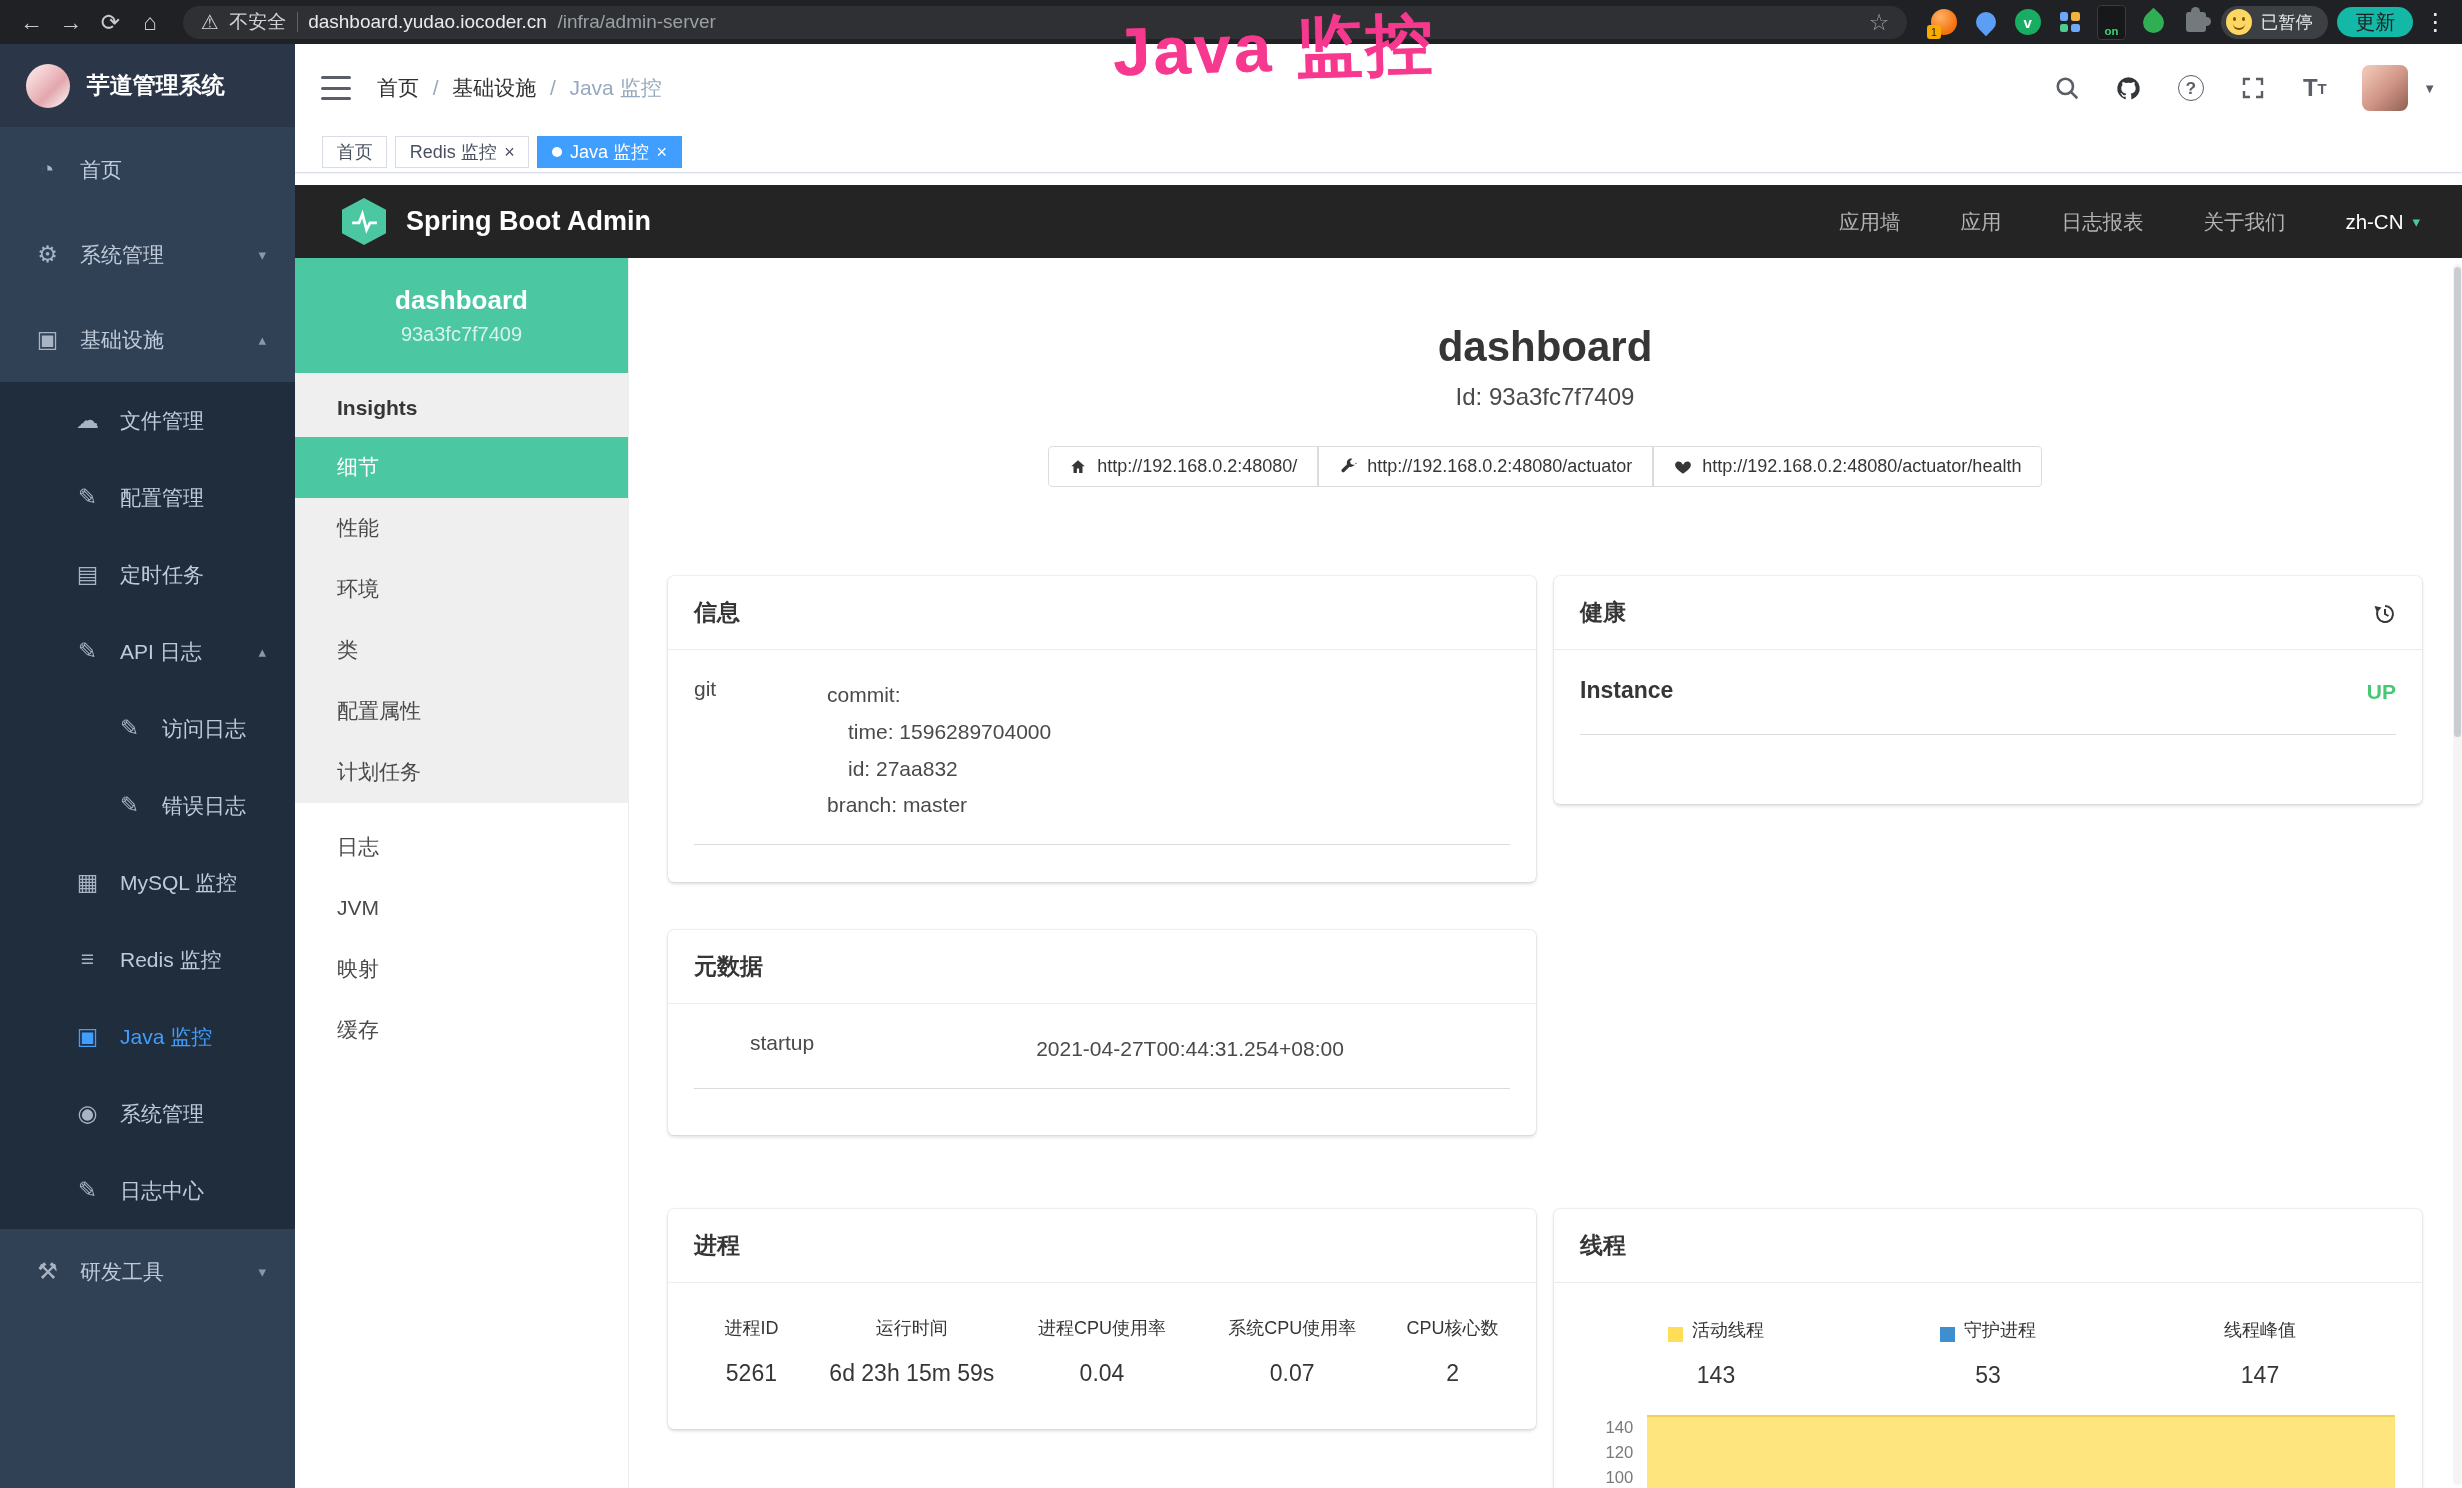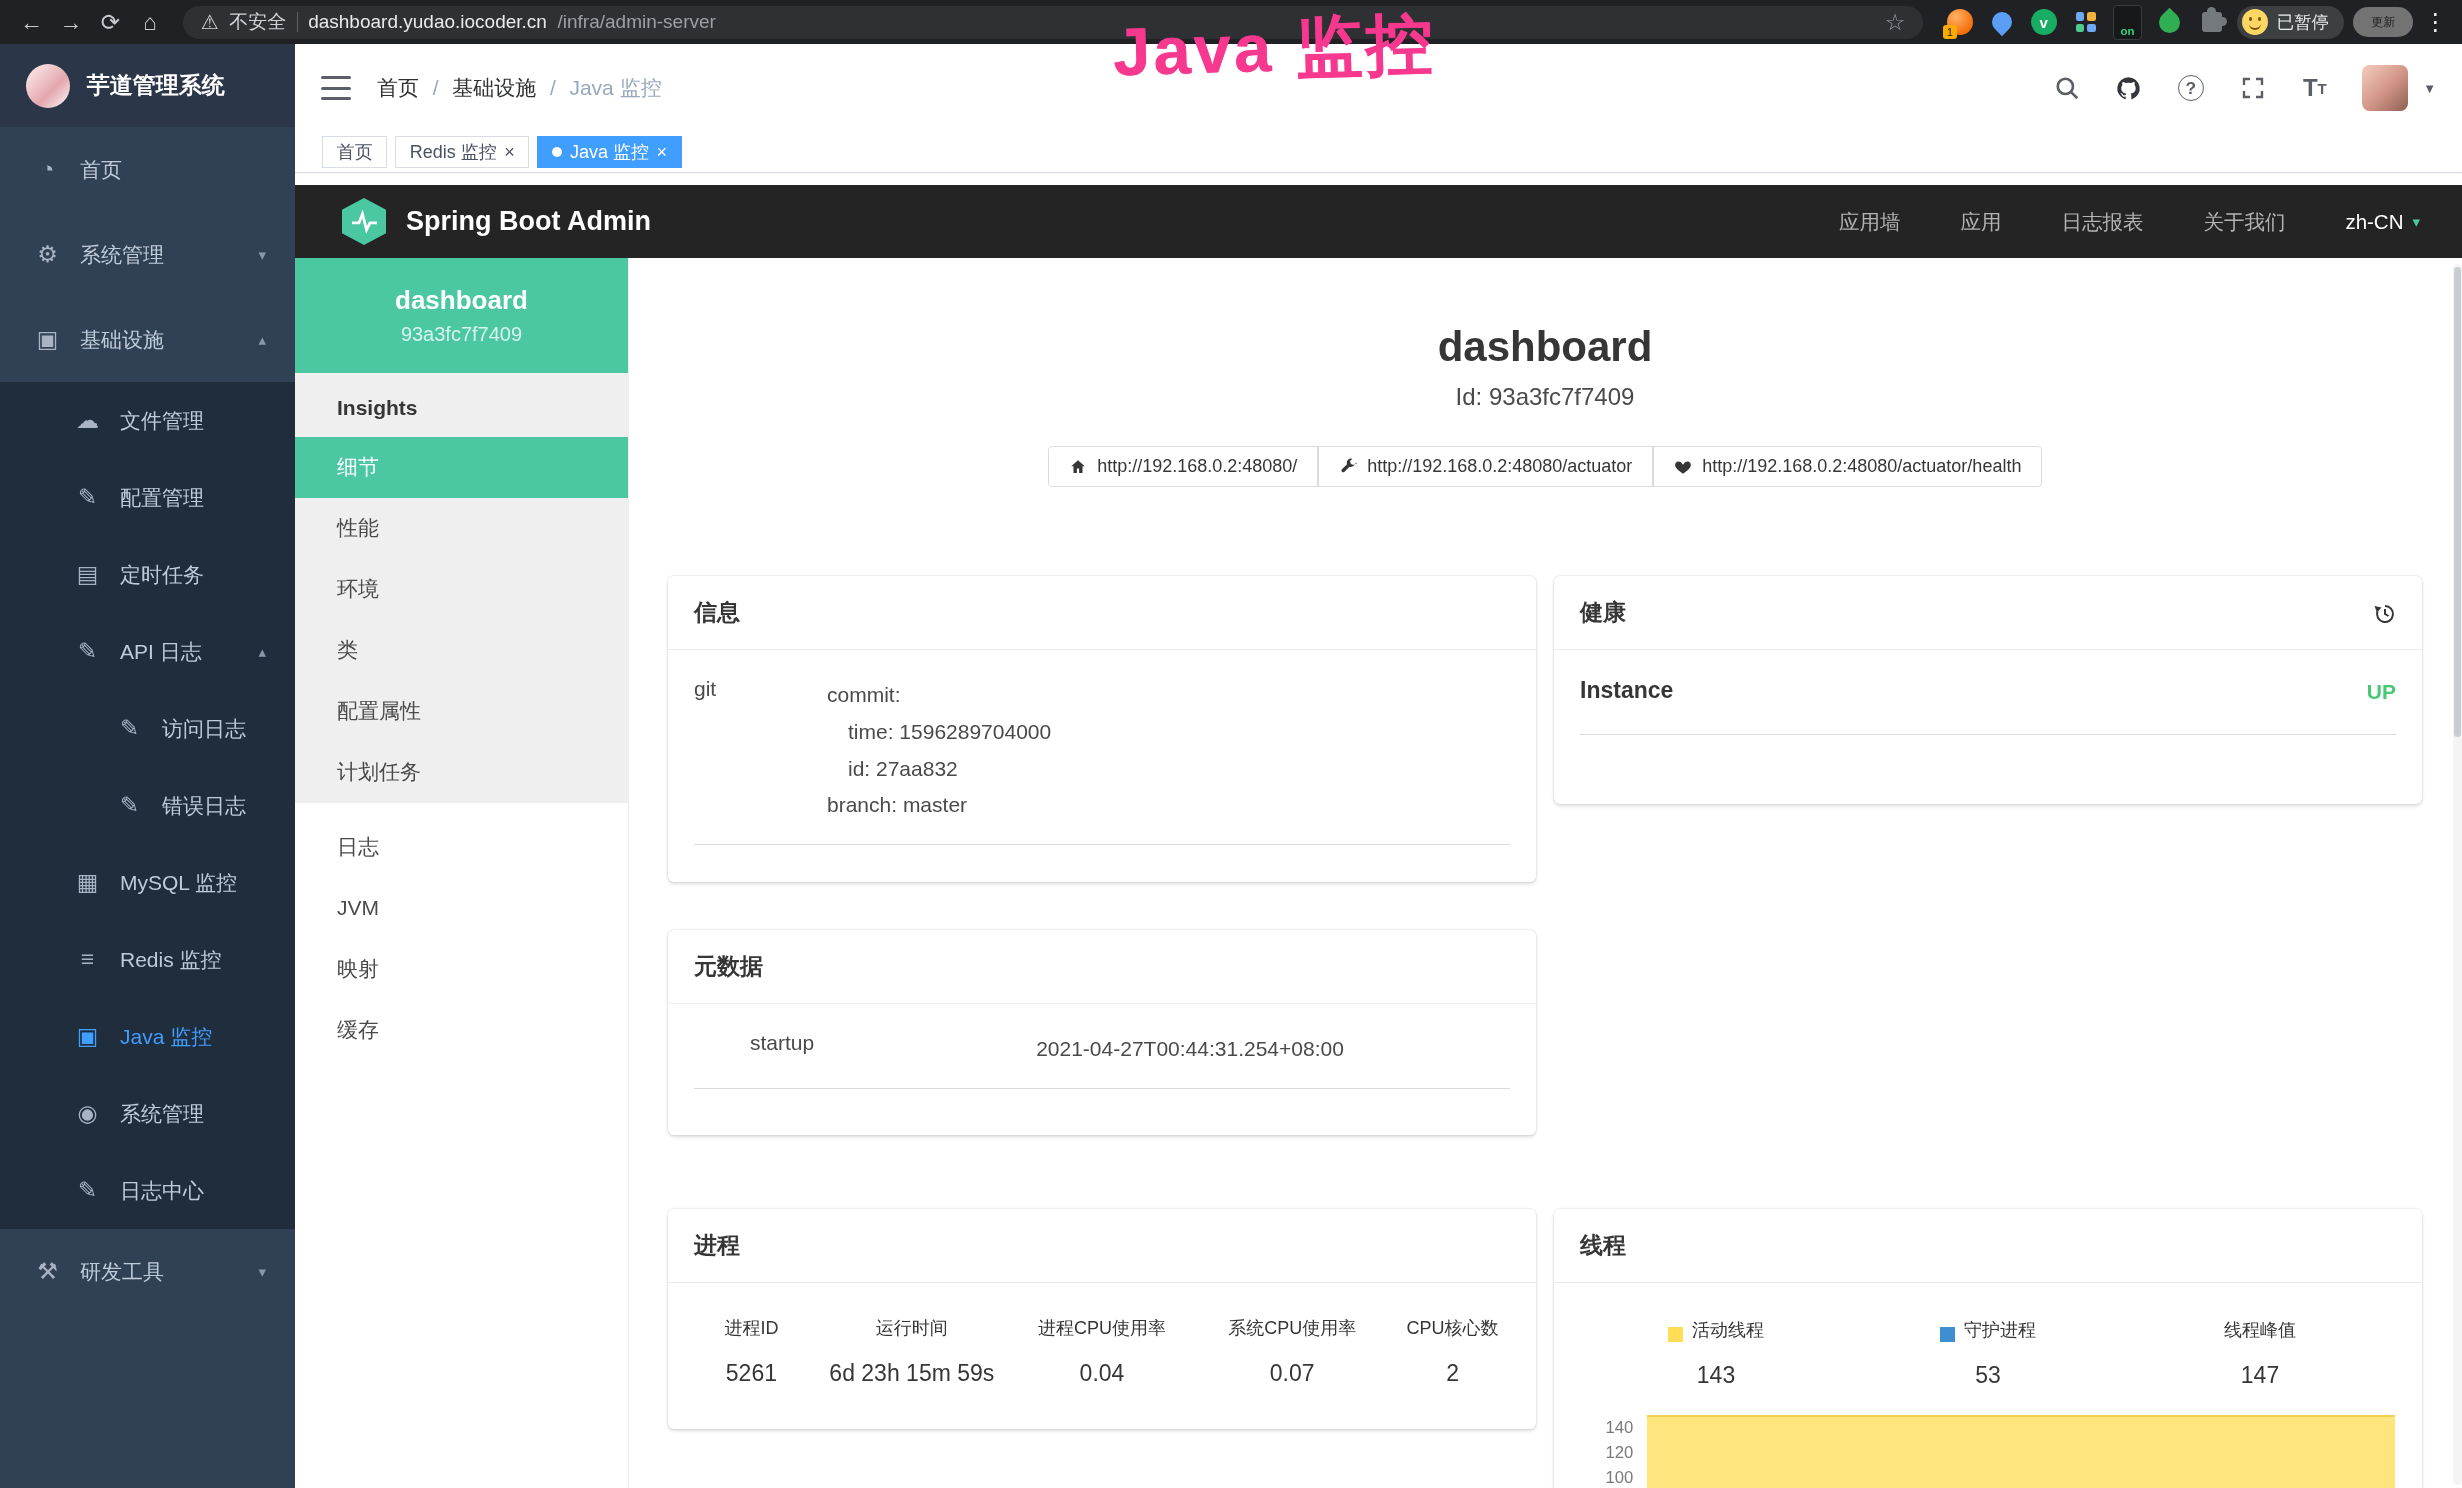--- a/index.html
+++ b/index.html
@@ -38,21 +38,21 @@
   .puzzle { width:20px; height:20px; background:#74797e; border-radius:3px; position:relative; }
   .puzzle::before { content:""; position:absolute; width:9px; height:9px; border-radius:50%; background:#74797e; top:-5.3px; left:5.3px; }
   .puzzle::after  { content:""; position:absolute; width:9px; height:9px; border-radius:50%; background:#74797e; right:-5.3px; top:5.3px; }
   .profile-chip { height:33px; border-radius:16.7px; background:#3c4043; display:flex; align-items:center; gap:9px;
                   padding:0 15px 0 4.6px; color:#e8eaed; font-size:17.4px; cursor:pointer; }
   .smiley { width:26px; height:26px; border-radius:50%; background:#fdd663; position:relative; }
   .smiley::before { content:""; position:absolute; width:3px; height:3.8px; border-radius:50%; background:#7a4f01;
                     left:6.8px; top:8.3px; box-shadow:9px 0 0 #7a4f01; }
   .smiley::after { content:""; position:absolute; left:6.8px; top:11.4px; width:12px; height:7.6px;
                    border-bottom:2.3px solid #7a4f01; border-radius:0 0 12px 12px; }
-  .update-pill { height:30px; border-radius:15px; background:#737373; color:#202124; font-size:12px;
+  .update-pill { height:30px; border-radius:15px; background:#14b8a6; color:#202124; font-size:20px;
                  display:flex; align-items:center; padding:0 18px; margin:0 4.6px; cursor:pointer; }
   .menu-dots { color:#e8eaed; font-size:24px; width:26px; text-align:center; cursor:pointer; }
 
   
   .annotation { position:absolute; left:1113px; top:3px; z-index:60; font-size:67px; font-weight:bold;
                 color:#f6398e; transform:rotate(-1.5deg); letter-spacing:3px; pointer-events:none;
                 text-shadow:0 0 0.8px #f6398e; }
 
   
   .main-row { display:flex; height:1445px; }

